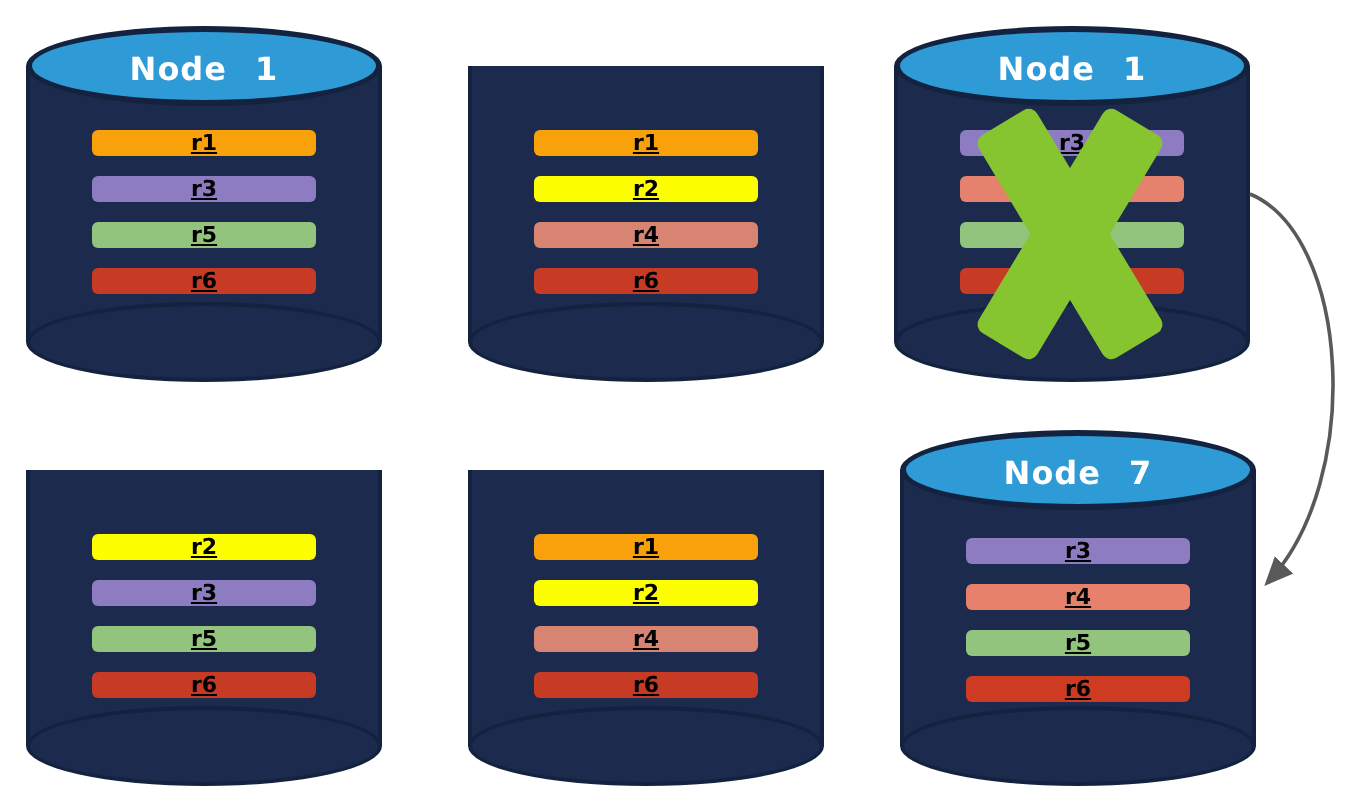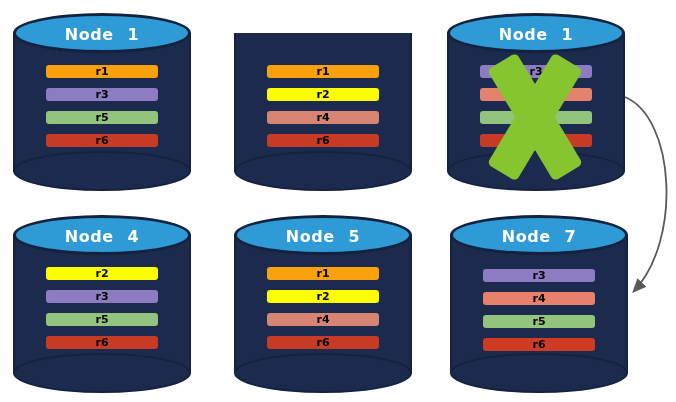--- a/index.html
+++ b/index.html
@@ -25,21 +25,21 @@
     border:3px solid #13223E; z-index:2;
     display:flex; align-items:center; justify-content:center;
   }
   .node-title {
     color:#ffffff; font-weight:bold; font-size:16px; letter-spacing:0.5px;
     word-spacing:8px; padding-top:2px; white-space:pre;
   }
   .bar {
     position:absolute; left:33px; width:112px; height:13px;
     border-radius:3px; z-index:3;
-    display:flex; align-items:center; justify-content:center;
+    display:flex; align-items:center; justify-content:center;text-decoration:underline;
   }
   .bar-label {
     color:#000000; font-weight:bold; font-size:11px; line-height:13px;
   }
   .xmark { position:absolute; left:0; top:0; width:178px; height:178px; z-index:5; }
   .x-arm {
     position:absolute; left:71px; top:39px; width:34px; height:130px;
     border-radius:5px;
   }
   .arm-a { transform:rotate(31deg); }
@@ -111,43 +111,37 @@
       </div>
     <div class="xmark">
       <div class="x-arm arm-a" style="background: rgb(134, 197, 48);"></div>
       <div class="x-arm arm-b" style="background: rgb(134, 197, 48);"></div>
     </div>
   </div>
 
   <div class="node" style="left:13px; top:215px;">
     <div class="cyl-body"></div>
     <div class="cyl-bottom"></div>
-    <div class="cyl-top">
-      <div class="node-title">Node 4</div>
-    </div>
     <div class="bar" style="top: 52px; background: rgb(253, 255, 0);">
       <span class="bar-label">r2</span>
       </div>
     <div class="bar" style="top: 75px; background: rgb(142, 124, 195);">
       <span class="bar-label">r3</span>
       </div>
     <div class="bar" style="top: 98px; background: rgb(147, 196, 125);">
       <span class="bar-label">r5</span>
       </div>
     <div class="bar" style="top: 121px; background: rgb(199, 59, 36);">
       <span class="bar-label">r6</span>
       </div>
   </div>
 
   <div class="node" style="left:234px; top:215px;">
     <div class="cyl-body"></div>
     <div class="cyl-bottom"></div>
-    <div class="cyl-top">
-      <div class="node-title">Node 5</div>
-    </div>
     <div class="bar" style="top: 52px; background: rgb(249, 161, 10);">
       <span class="bar-label">r1</span>
       </div>
     <div class="bar" style="top: 75px; background: rgb(253, 255, 0);">
       <span class="bar-label">r2</span>
       </div>
     <div class="bar" style="top: 98px; background: rgb(216, 132, 115);">
       <span class="bar-label">r4</span>
       </div>
     <div class="bar" style="top: 121px; background: rgb(199, 59, 36);">

